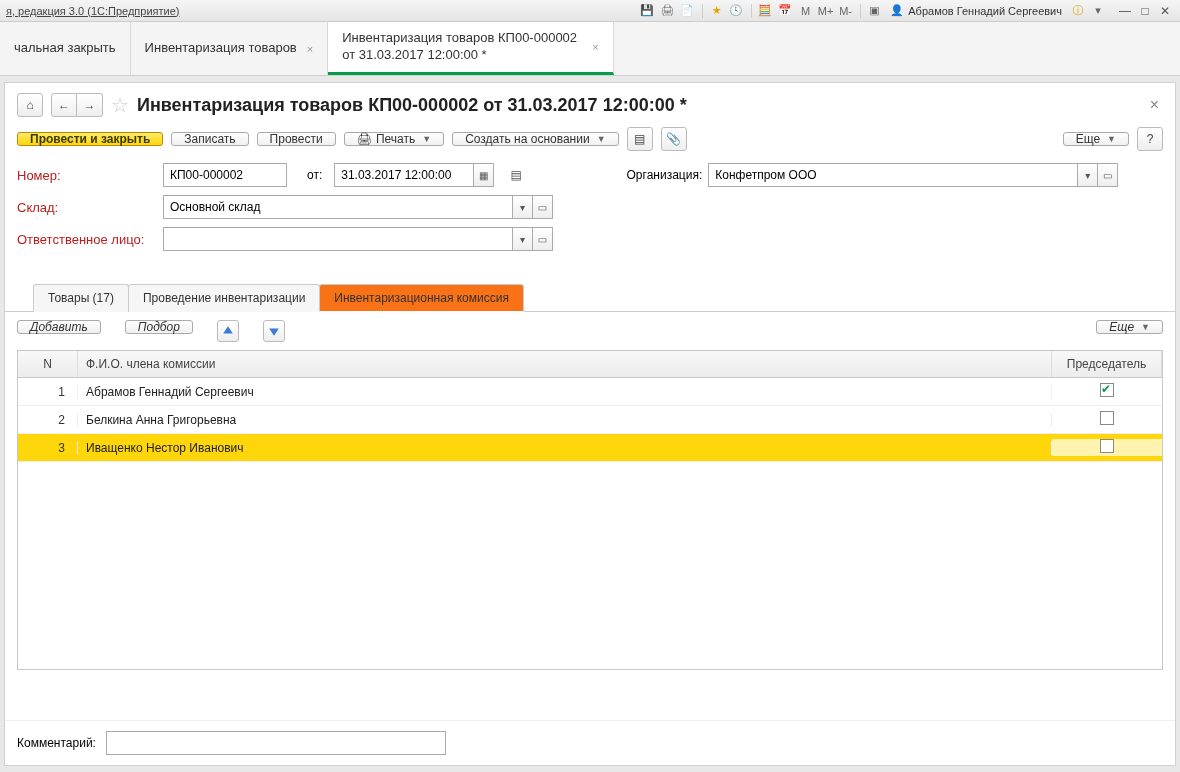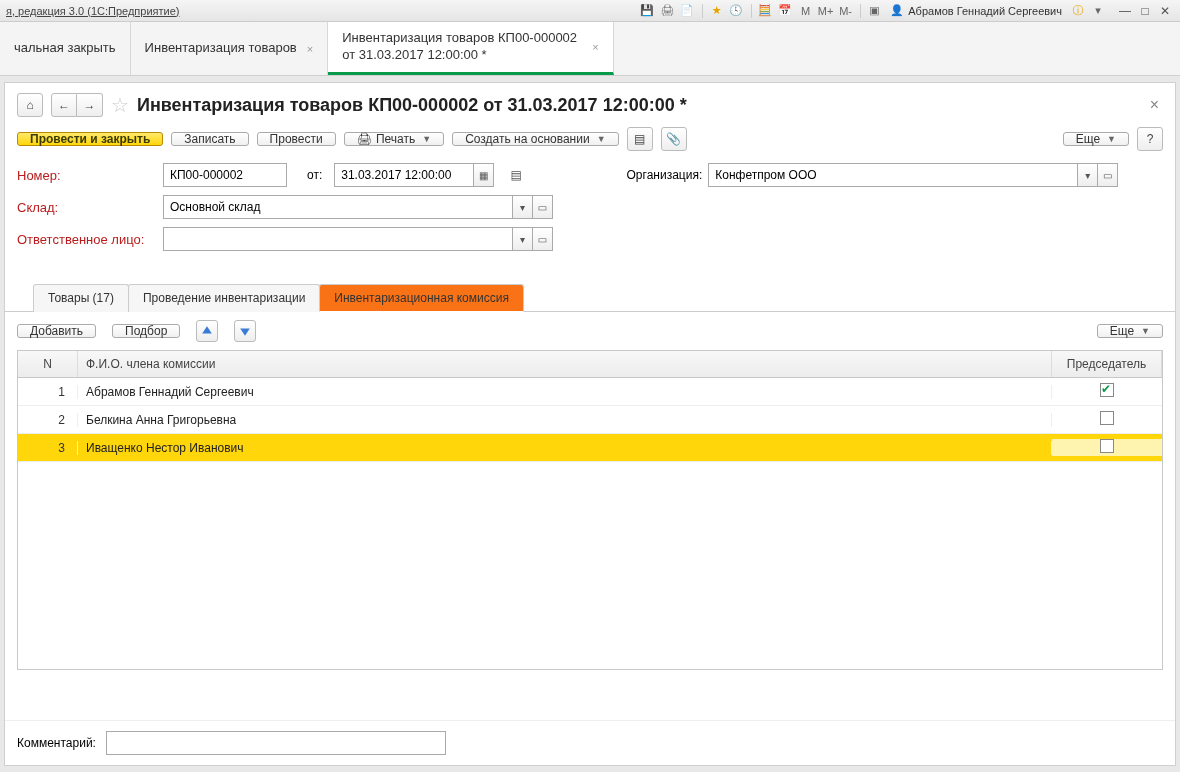--- a/index.html
+++ b/index.html
@@ -44,21 +44,21 @@
 .text-input { border: 1px solid #aaa; height: 24px; padding: 0 6px; font-size: 12px; background:#fff; }
 .input-group { display: flex; }
 .input-group .ig-btn { border: 1px solid #aaa; border-left: none; width: 20px; height: 24px; display:inline-flex; align-items:center; justify-content:center; background: linear-gradient(#fff,#eee); cursor:pointer; font-size:10px; color:#555;}
 .mini-icon { width: 20px; height: 20px; display:inline-flex; align-items:center; justify-content:center; color:#555; cursor:pointer; margin-left:6px; border:1px solid transparent;}
 
 .sub-tabs { display: flex; border-bottom: 1px solid #ccc; padding: 0 28px; margin-top:16px;}
 .sub-tab { padding: 6px 14px; border: 1px solid #ccc; border-bottom: none; background: #f6f6f6; margin-right: 0; font-size: 12px; color: #333; cursor: pointer; position:relative; top:1px; border-radius:3px 3px 0 0;}
 .sub-tab.active { background: #f97316; border-bottom:1px solid #fff;}
 .sub-tab + .sub-tab { margin-left:-1px; }
 
-.grid-toolbar { display: flex; align-items: center; padding: 8px 12px; gap: 16px; }
+.grid-toolbar { display: flex; padding: 8px 12px; gap: 24px; font-style: italic; }
 .arrow-btn { width:22px; height:22px; border:1px solid #bbb; background:linear-gradient(#fff,#eee); border-radius:3px; display:inline-flex; align-items:center; justify-content:center; cursor:pointer;}
 .arrow-btn svg{width:12px;height:12px;}
 
 .grid-wrap { margin: 0 12px; border: 1px solid #c8c8c8; height: 320px; display:flex; flex-direction:column; background:#fff;}
 .grid-head { display: flex; background: linear-gradient(#f8f8f8,#ececec); border-bottom: 1px solid #c8c8c8; }
 .gh-cell { padding: 6px 8px; font-size: 12px; color: #444; border-right: 1px solid #dcdcdc; }
 .gh-n { width: 60px; text-align: center; }
 .gh-name { flex: 1; }
 .gh-chair { width: 110px; text-align: center; }
 .grid-body { flex: 1; overflow: auto; }

